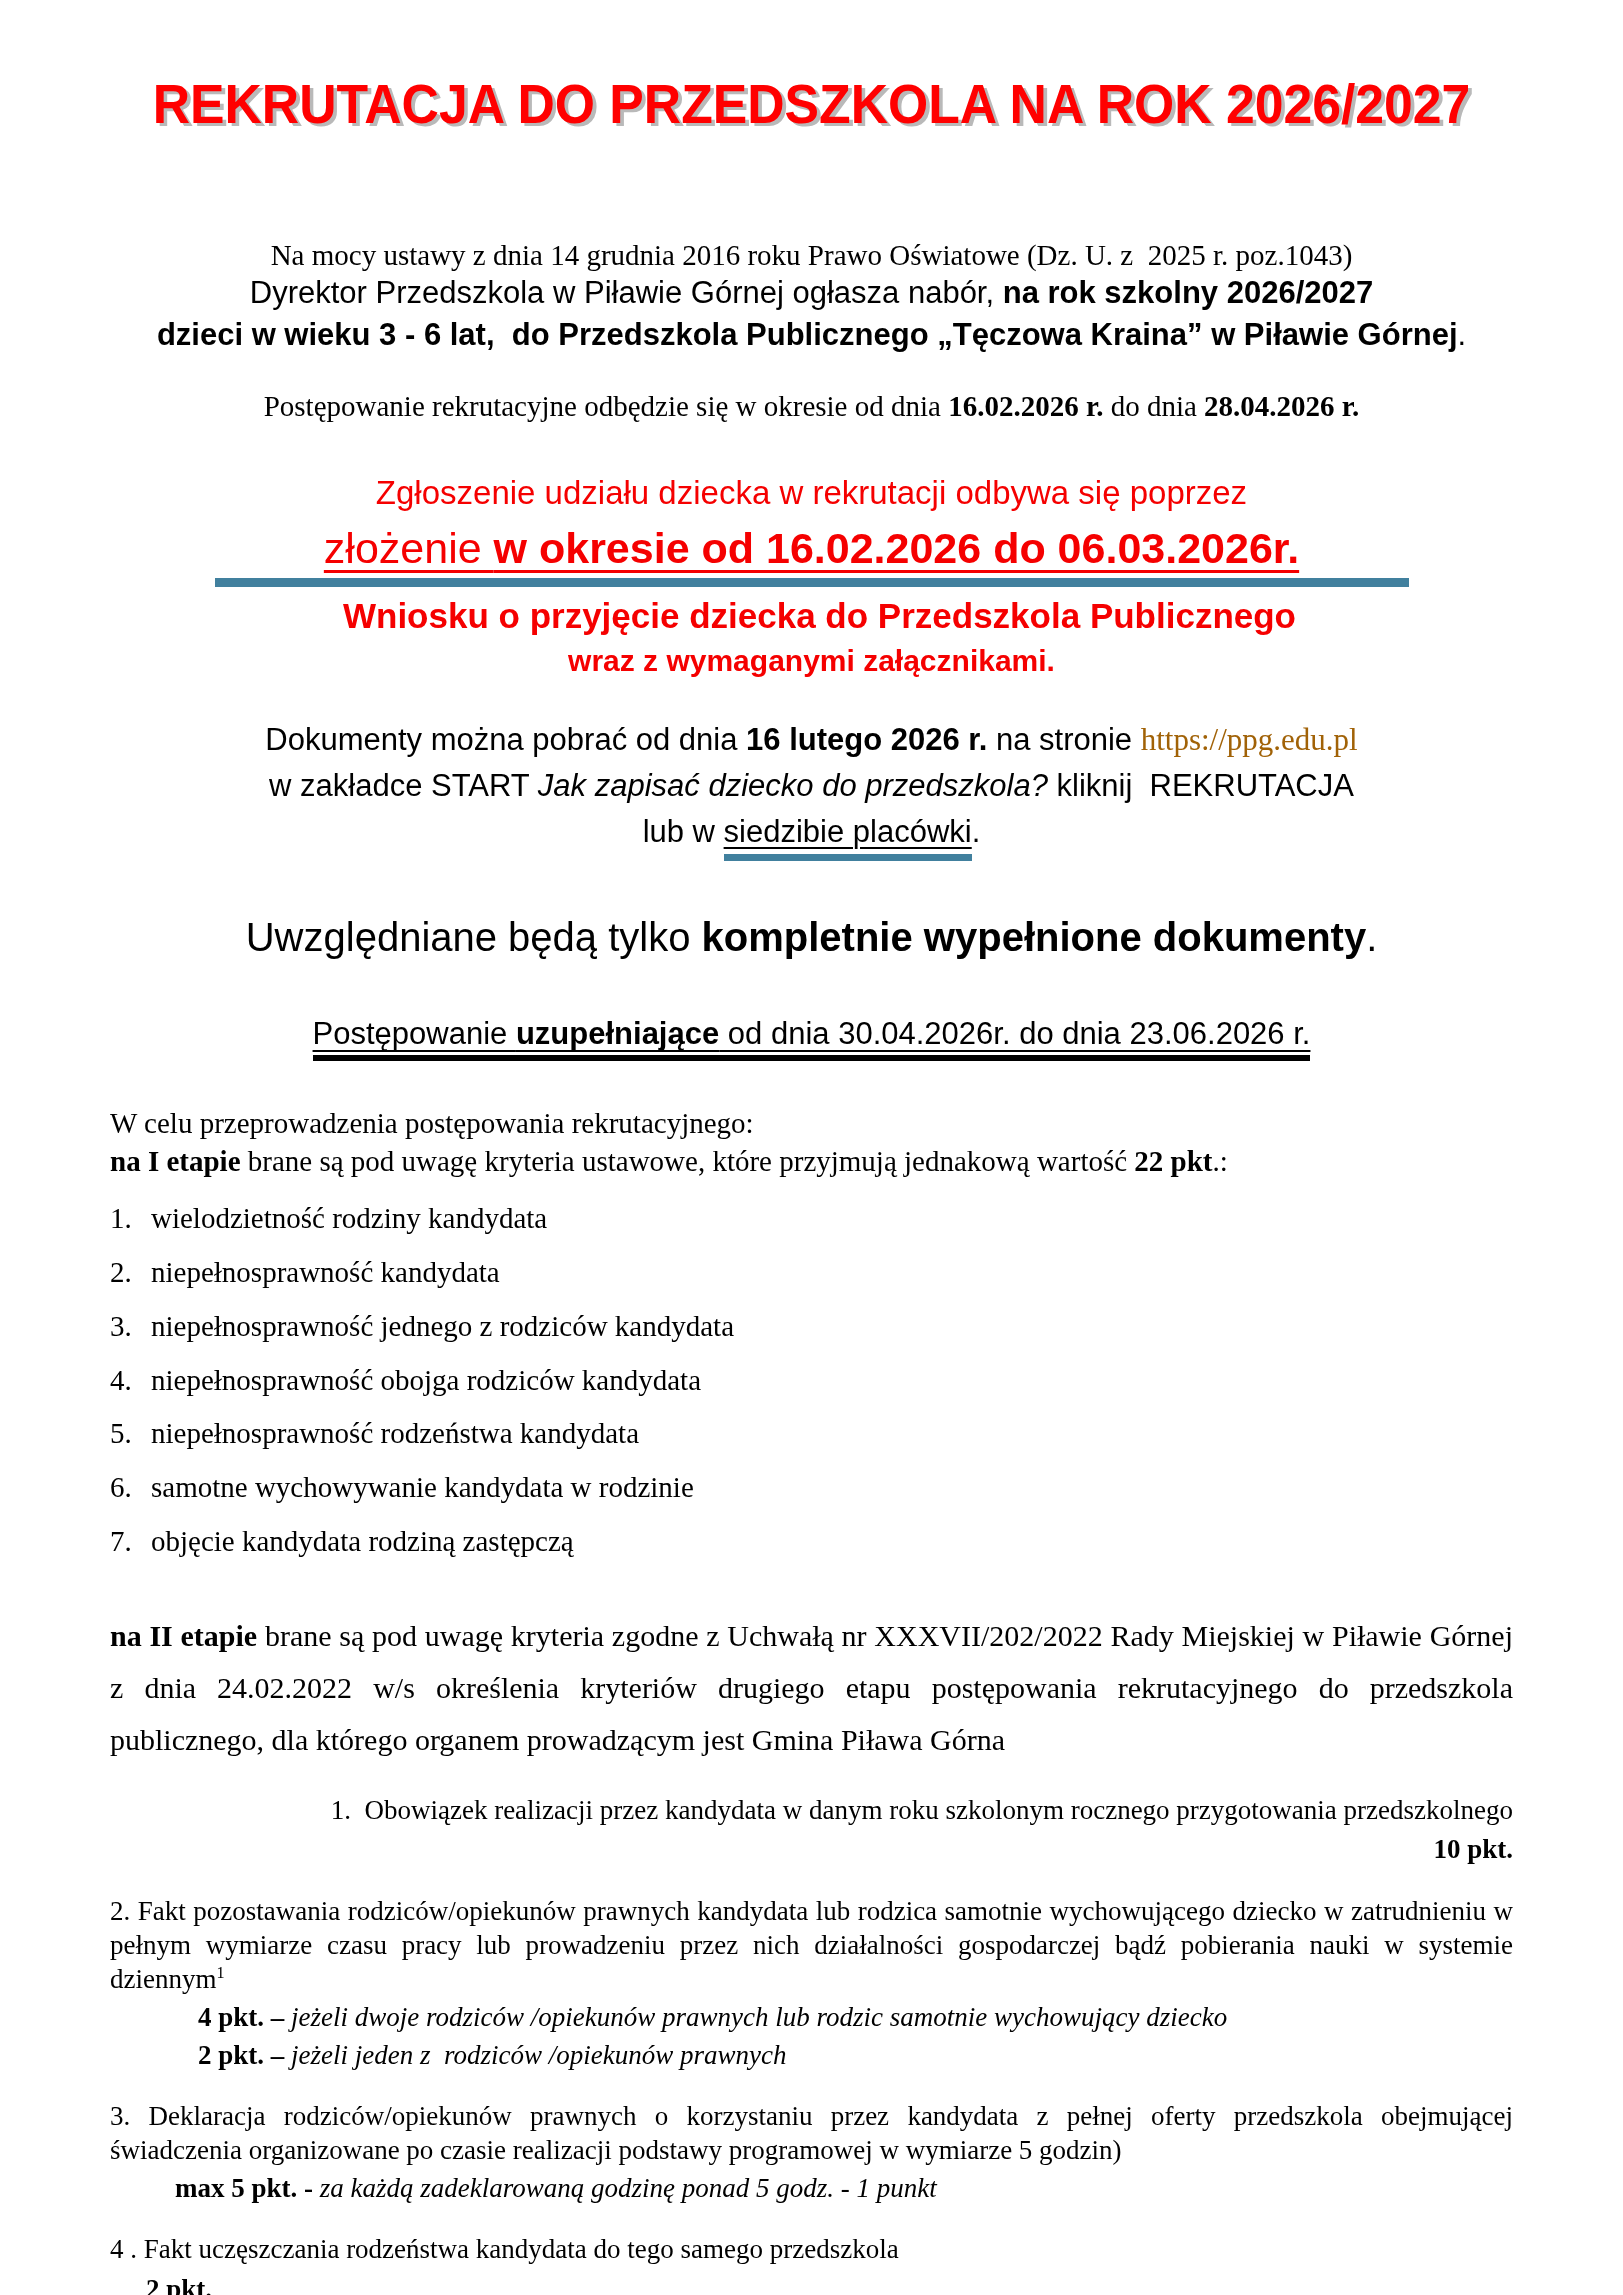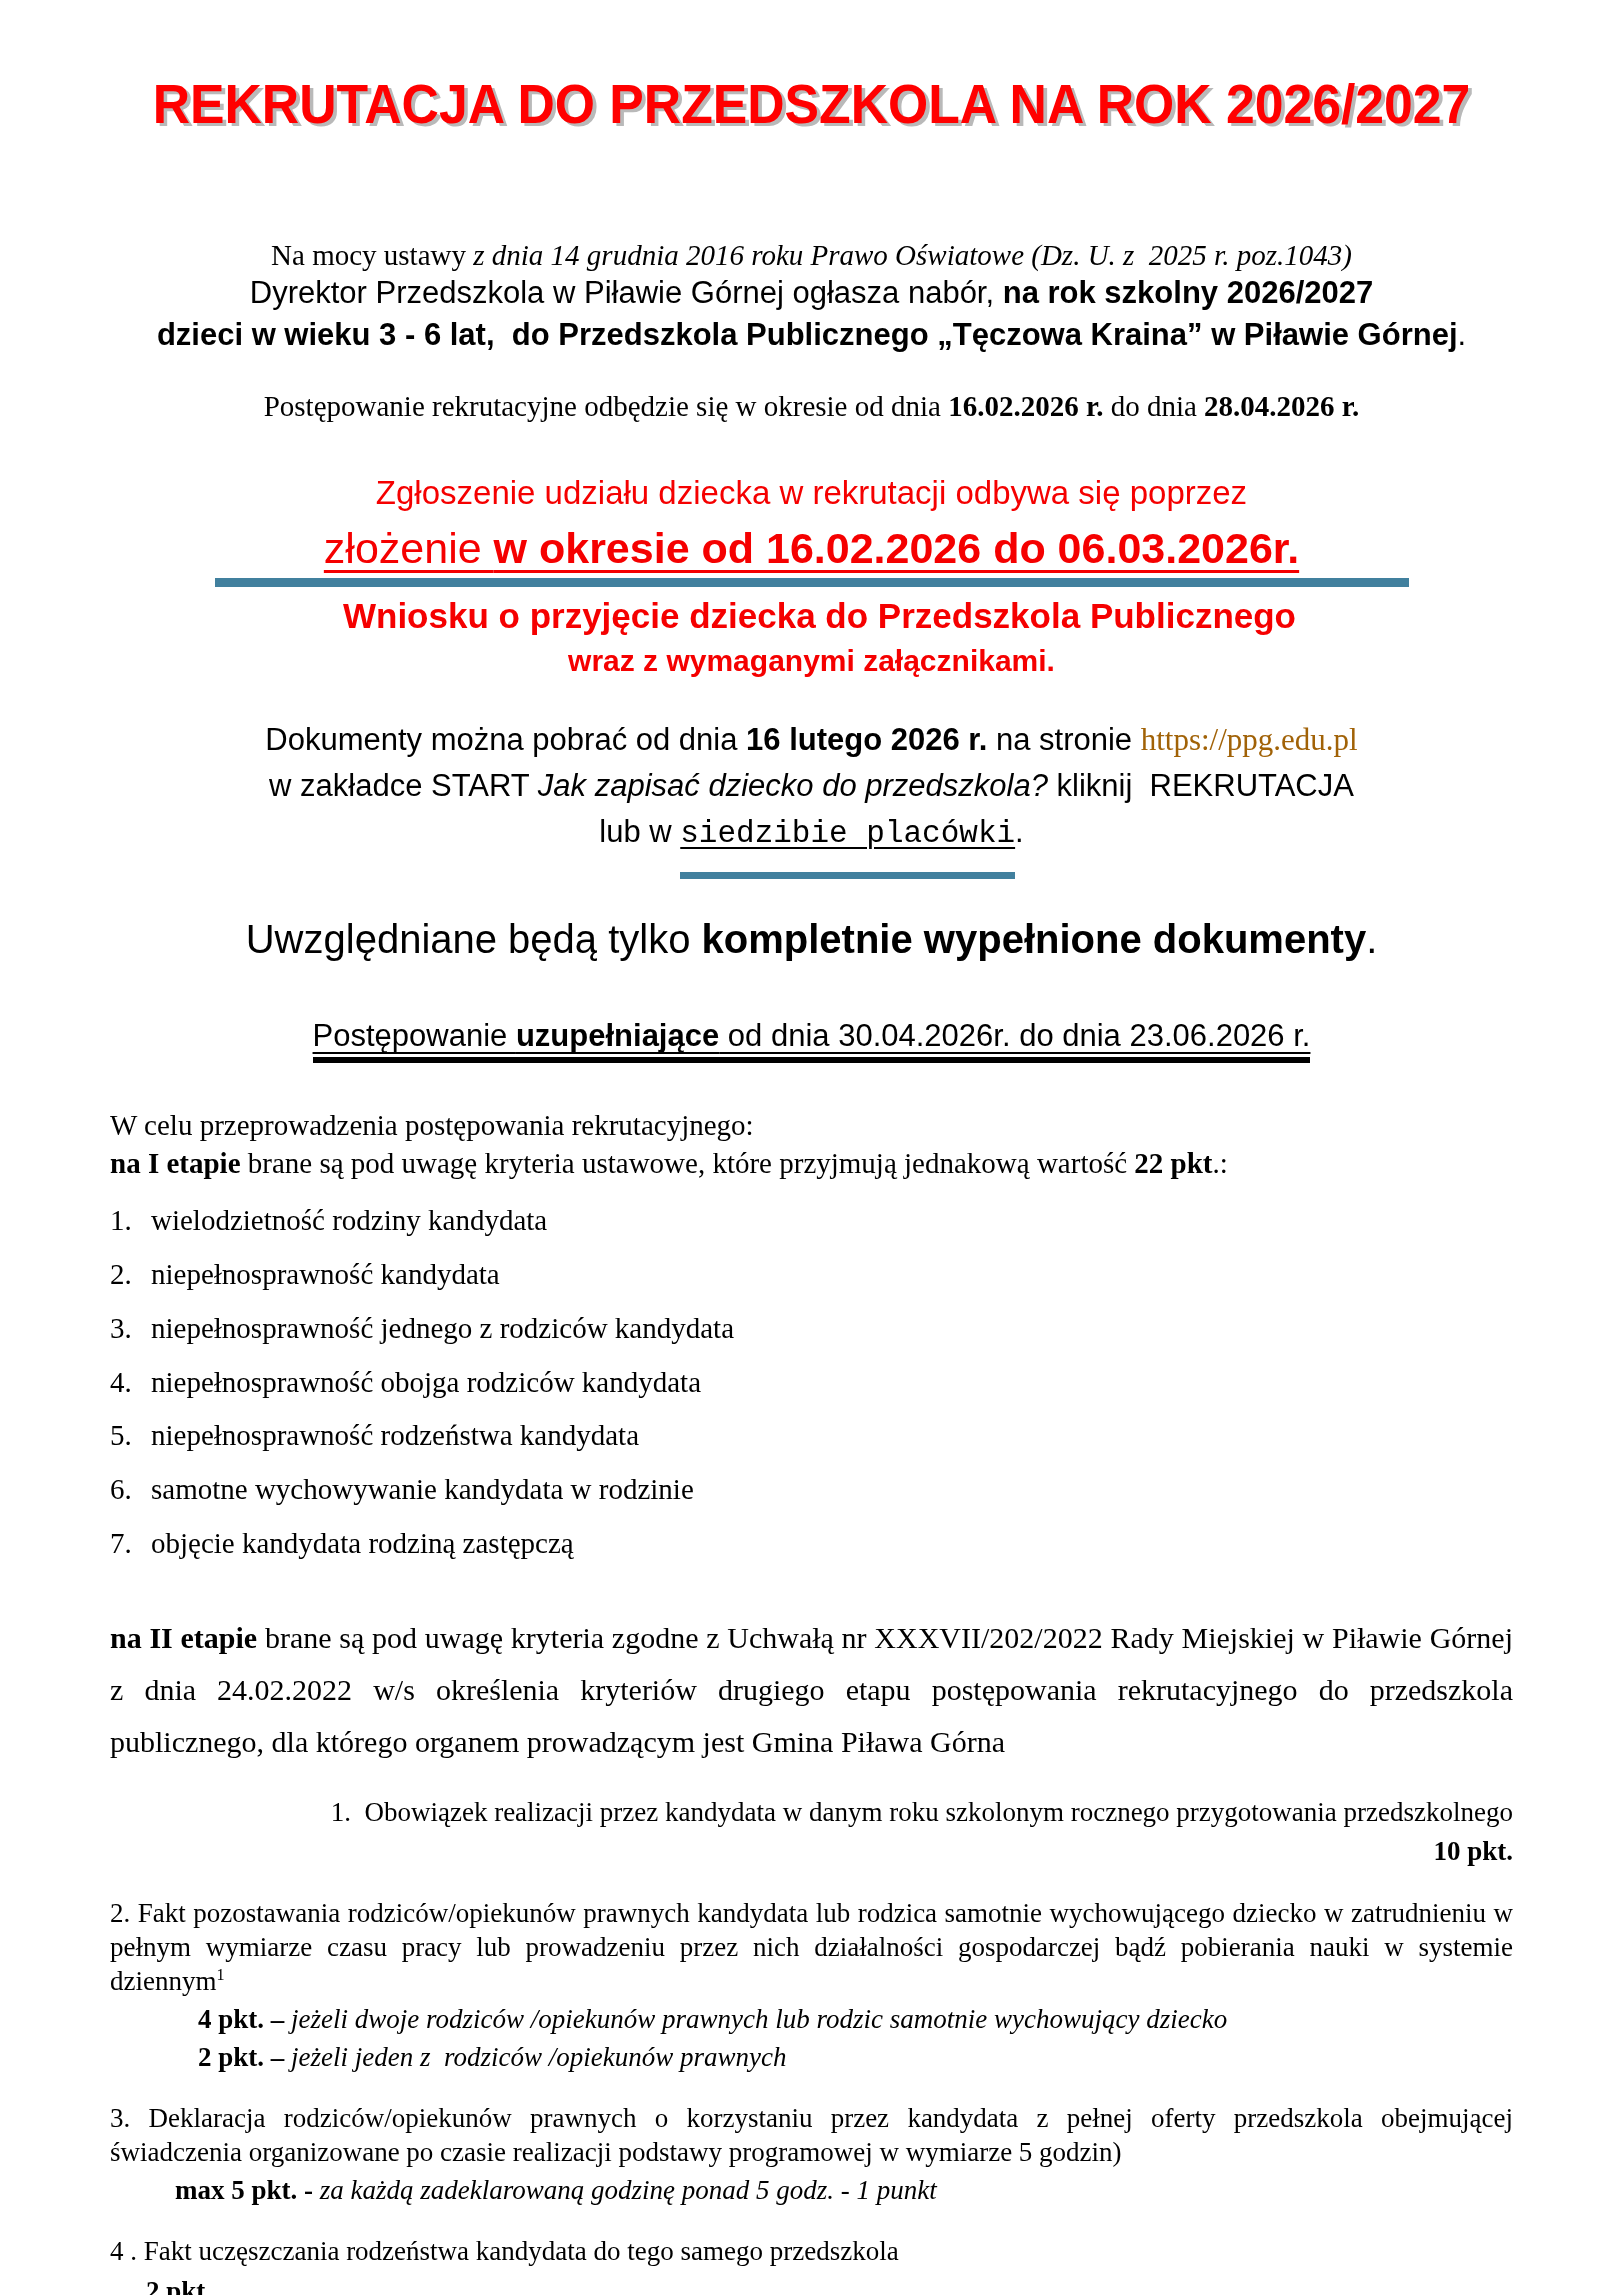--- a/index.html
+++ b/index.html
@@ -20,21 +20,21 @@
     font-weight:bold;
     font-size:55px;
     color:#ff0000;
     text-shadow:3.9px 3.3px 0 #b9b9b9;
     transform:scaleX(0.94);
     transform-origin:50% 50%;
     white-space:nowrap;
   }
 
   .legal { margin-top:103px; font-size:29px; }
-  .legal .it { font-style:italic; }
+  .legal .it { }
 
   .director {
     font-family:"Liberation Sans", sans-serif;
     font-size:31px; line-height:42px;
   }
   .b { font-weight:bold; }
   .i { font-style:italic; }
 
   .period { margin-top:34px; font-size:29px; }
 
@@ -63,22 +63,21 @@
   .link {
     font-family:"Liberation Serif", serif;
     color:#a16207;
     text-decoration:none;
   }
   .siedzibie {
     text-decoration:underline;
     text-decoration-thickness:2px;
     text-underline-offset:4.6px;
     border-bottom:7.2px solid #41809e;
-    padding-bottom:21px;
-    font-family:Liberation Mono, monospace;
+    padding-bottom:5px;
   }
 
   .complete {
     margin-top:60px;
     font-family:"Liberation Sans", sans-serif;
     font-size:40px;
   }
 
   .supplementary {
     margin-top:56px;

